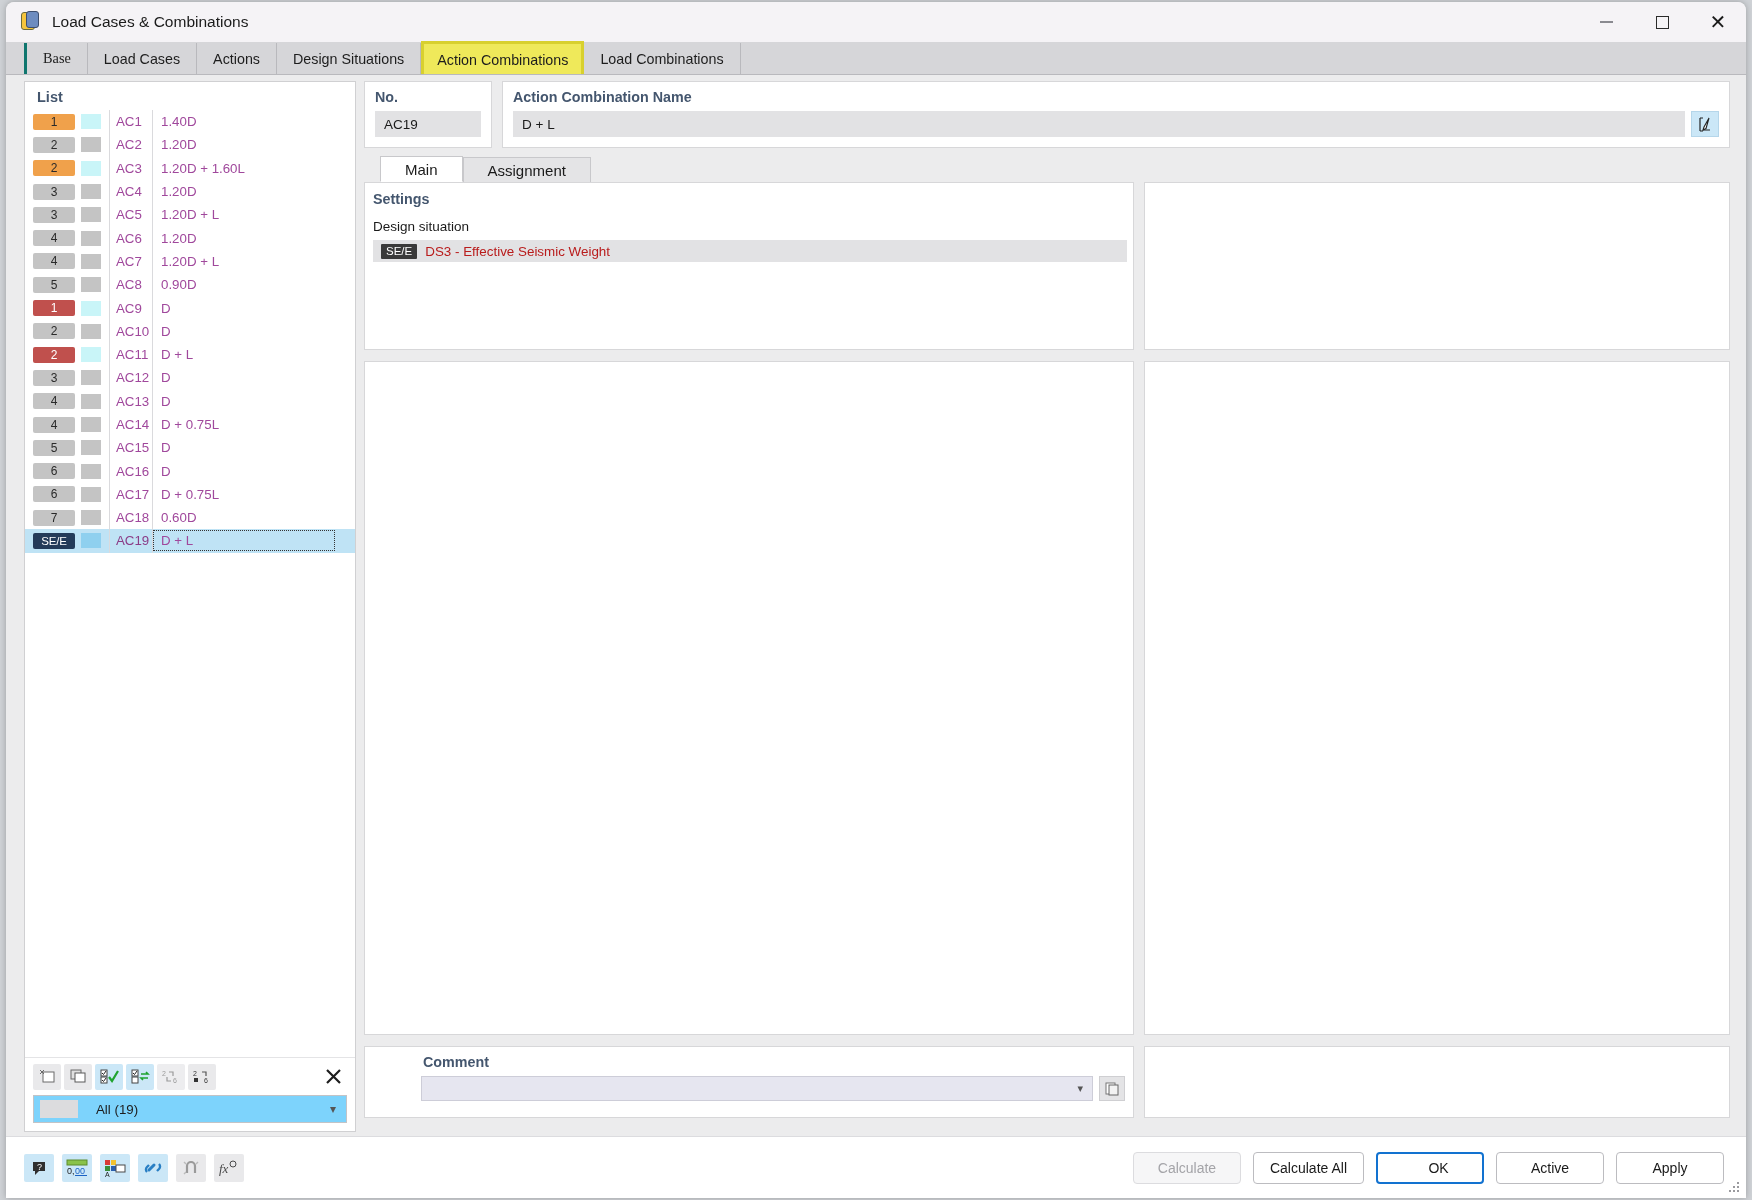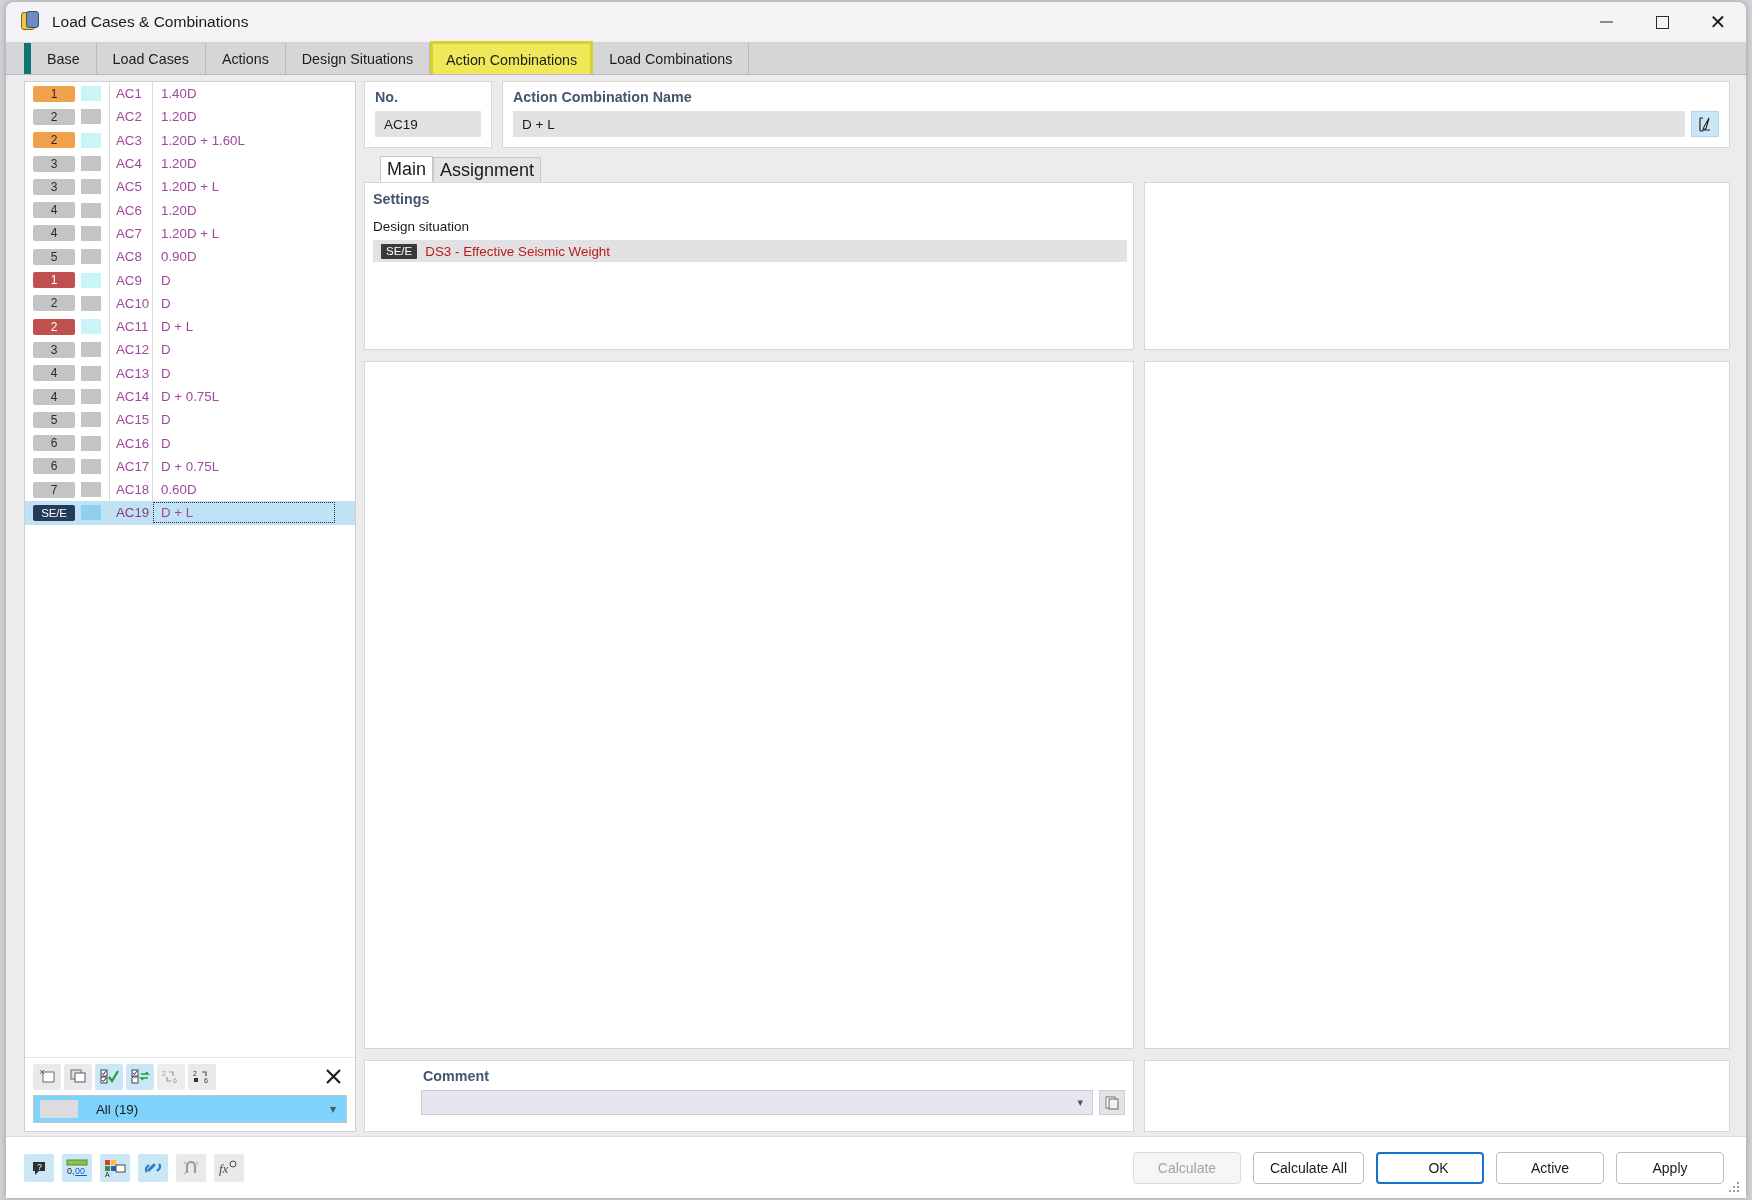--- a/index.html
+++ b/index.html
@@ -41,21 +41,21 @@
   .tabstrip {
     height: 32px; background: #d6d6d9;
     display: flex; align-items: flex-end; padding-left: 18px;
     position: relative; flex: none;
   }
   .tab {
     height: 31px; padding: 0 16px; display:flex; align-items:center;
     font-size: 14.3px; color:#1d1d1d; background:#d6d6d9;
     border-right: 1px solid #b9b9bd;
   }
-  .tab.first { border-left: 7px solid #0f766e; }
+  .tab.first { border-left: 3px solid #0f766e; font-family: Liberation Serif, serif; }
   .tab.active-hl {
     background: #efe95a; border: 3px solid #d8d02e; border-bottom: none;
     height: 34px; margin-bottom: -1px; padding: 0 13px;
   }
   
   .body {
     flex: 1; background:#ececed; display:flex; padding: 0; position: relative;
     border-top: 1px solid #b9b9bd;
   }
   .list-panel {
@@ -92,21 +92,21 @@
       background:#e9e9eb; border-radius:2px; position:relative; }
   .tbtn.lit { background:#cbe7f7; }
   .tbtn.plain { background:transparent; }
   .tb-spacer { flex: 1; }
   .filter-bar { height: 28px; margin: 0 8px 8px 8px; border:1px solid #c3c3c6;
       display:flex; align-items:center; background:#7dd3fc; }
   .filter-sw { width: 38px; height: 18px; background:#dcdcde; margin-left:6px; }
   .filter-label { font-size: 13.3px; color:#1d1d1d; margin-left: 18px; flex:1; }
   .chev { margin-right: 10px; color:#555; font-size: 12px; }
   
-  .right { flex: 1; display:flex; flex-direction: column; margin: 6px 16px 4px 8px; }
+  .right { flex: 1; display:flex; flex-direction: column; margin: 6px 16px 18px 8px; }
   .top-row { display:flex; gap: 10px; margin-bottom: 8px; }
   .card { background:#fff; border:1px solid #d7d7d9; }
   .card-label { font-size: 14.3px; font-weight: bold; color:#44566e; padding: 7px 0 6px 10px; }
   .no-card { width: 128px; }
   .name-card { flex: 1; }
   .active-card { width: 578px; }
   .field {
     height: 26px; background:#e2e2e4; margin: 0 10px 10px 10px;
     display:flex; align-items:center; padding-left: 9px;
     font-size: 13.5px; color:#1a1a1a;
@@ -114,22 +114,22 @@
   .name-field-wrap { display:flex; align-items:center; margin: 0 10px 10px 10px; gap:6px; }
   .name-field { flex:1; height: 26px; background:#e2e2e4; display:flex; align-items:center;
       padding-left: 9px; font-size: 13.5px; color:#1a1a1a; }
   .icon-btn { width: 28px; height: 26px; background:#cbe7f7; border:1px solid #b5d6ea;
       display:flex; align-items:center; justify-content:center; font-size: 13px; }
   .checkbox { width: 19px; height: 19px; background:#0b63ce; border-radius:3px;
       margin: 0 0 12px 11px; display:flex; align-items:center; justify-content:center; }
   .checkbox svg { width: 13px; height: 13px; }
   
   .inner-tabs { display:flex; align-items:flex-end; height: 26px; padding-left: 16px; }
-  .itab { height: 25px; padding: 0 6px; display:flex; align-items:center;
-      font-size: 18px; color:#1a1a1a; background:#e4e4e6; border:1px solid #c8c8cb;
+  .itab { height: 25px; padding: 0 24px; display:flex; align-items:center;
+      font-size: 15px; color:#1a1a1a; background:#e4e4e6; border:1px solid #c8c8cb;
       border-bottom:none; }
   .itab.on { background:#fff; height:26px; border-bottom: 1px solid #fff; position:relative; z-index:2;}
   .panes { flex:1; display:flex; flex-direction: column; gap: 11px; }
   .pane-row { display:flex; gap: 10px; }
   .pane { background:#fff; border:1px solid #d7d7d9; }
   .pane.left { flex: 0 0 770px; }
   .pane.rightp { flex: 1; }
   .settings-title { font-size:14.3px; font-weight:bold; color:#44566e; padding: 8px 0 12px 8px; }
   .ds-label { font-size: 13.5px; color:#1a1a1a; padding-left: 8px; }
   .ds-row { height: 22px; background:#e2e2e4; margin: 6px 6px 0 8px; display:flex;
@@ -193,20 +193,21 @@
     <div class="tab">Load Cases</div>
     <div class="tab">Actions</div>
     <div class="tab">Design Situations</div>
     <div class="tab active-hl">Action Combinations</div>
     <div class="tab">Load Combinations</div>
   </div>
 
   <div class="body">
 
     <div class="list-panel">
+      <div class="list-title">List</div>
       <div class="list-rows" id="list-rows">
           <div class="row">
             <div class="badge orange">1</div>
             <div class="sw cyan"></div>
             <div class="col-sep"></div>
             <div class="ac">AC1</div>
             <div class="col-sep" style="margin-left: 0px;"></div>
             <div class="expr">1.40D</div>
           </div>
           <div class="row">

